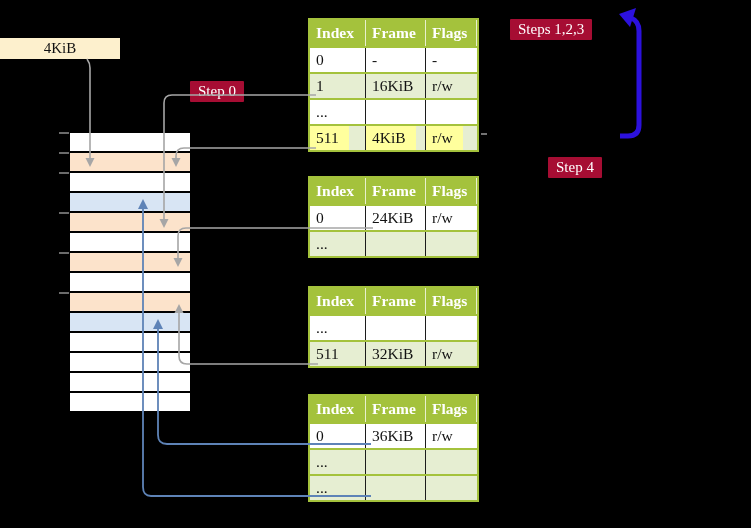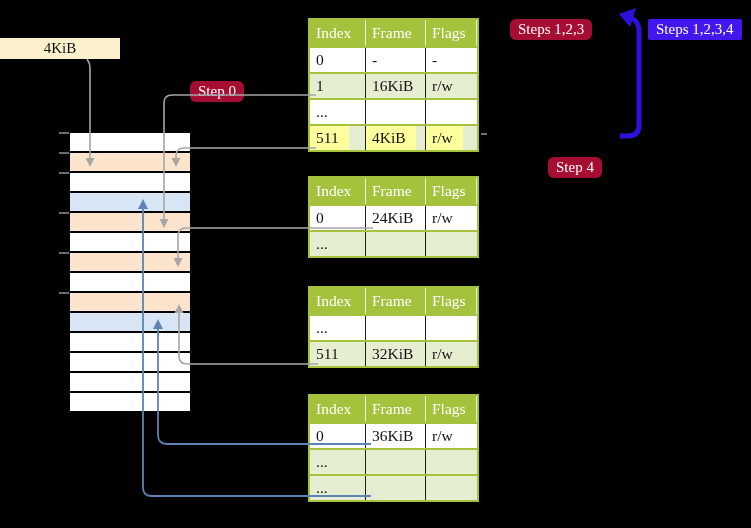--- a/index.html
+++ b/index.html
@@ -24,21 +24,21 @@
   }
   
   .membox{
     position:absolute;left:0;top:38px;width:120px;height:21px;
     background:var(--frame-box-cream);color:#111;font-size:15px;
     display:flex;align-items:center;justify-content:center;
   }
   
   .badge{
     position:absolute;color:#fff;font-size:15px;line-height:17px;
-    padding:2px 8px;border-radius:6px;white-space:nowrap;
+    padding:2px 8px;border-radius:1px;white-space:nowrap;
   }
   .badge.red{background:var(--badge-red);}
   .badge.blue{background:var(--badge-blue);border-radius:2px;}
   #b-step0{left:190px;top:38px;margin-top:43px;}
   #b-steps123{left:510px;top:19px;}
   #b-steps1234{left:648px;top:19px;}
   #b-step4{left:548px;top:157px;}
   
   .strip{position:absolute;left:70px;top:133px;width:120px;z-index:1;}
   .mrow{height:18px;margin-bottom:2px;}
@@ -53,39 +53,38 @@
   #t-l4{top:18px;} #t-l3{top:176px;} #t-l2{top:286px;} #t-l1{top:394px;}
   .tr{display:grid;grid-template-columns:56px 60px 51px;height:26px;box-sizing:border-box;}
   .tr + .tr{border-top:2px solid var(--table-border-green);height:26px;}
   .tr .td{
     padding-left:6px;font-size:15.5px;color:#111;line-height:24px;
     border-right:1px solid #1c1c1c;overflow:hidden;white-space:nowrap;
   }
   .tr .td:last-child{border-right:none;}
   .tr.th{background:var(--table-header-green);}
   .tr.th .td{
-    color:#fff;font-weight:normal;font-size:15.5px;line-height:26px;
+    color:#fff;font-weight:bold;font-size:15.5px;line-height:26px;
     border-right:1.5px solid rgba(255,255,255,.75);
   }
   .tr.alt{background:var(--table-row-green);}
   .td.hl{padding-left:0;}
   .hlspan{display:inline-block;background:var(--highlight-yellow);padding:0 10px 0 6px;height:24px;}
   
   #overlay{position:absolute;left:0;top:0;z-index:10;pointer-events:none;}
 </style>
 </head>
 <body>
 
 <div id="stage">
 
   <div class="membox">4KiB</div>
 
   <div class="badge red" id="b-step0">Step 0</div>
   <div class="badge red" id="b-steps123">Steps 1,2,3</div>
-  <div class="badge blue" id="b-steps1234">Steps 1,2,3,4</div>
   <div class="badge red" id="b-step4">Step 4</div>
 
   <div class="strip">
     <div class="mrow free"></div>
     <div class="mrow page-table"></div>
     <div class="mrow free"></div>
     <div class="mrow mapped"></div>
     <div class="mrow page-table"></div>
     <div class="mrow free"></div>
     <div class="mrow page-table"></div>

